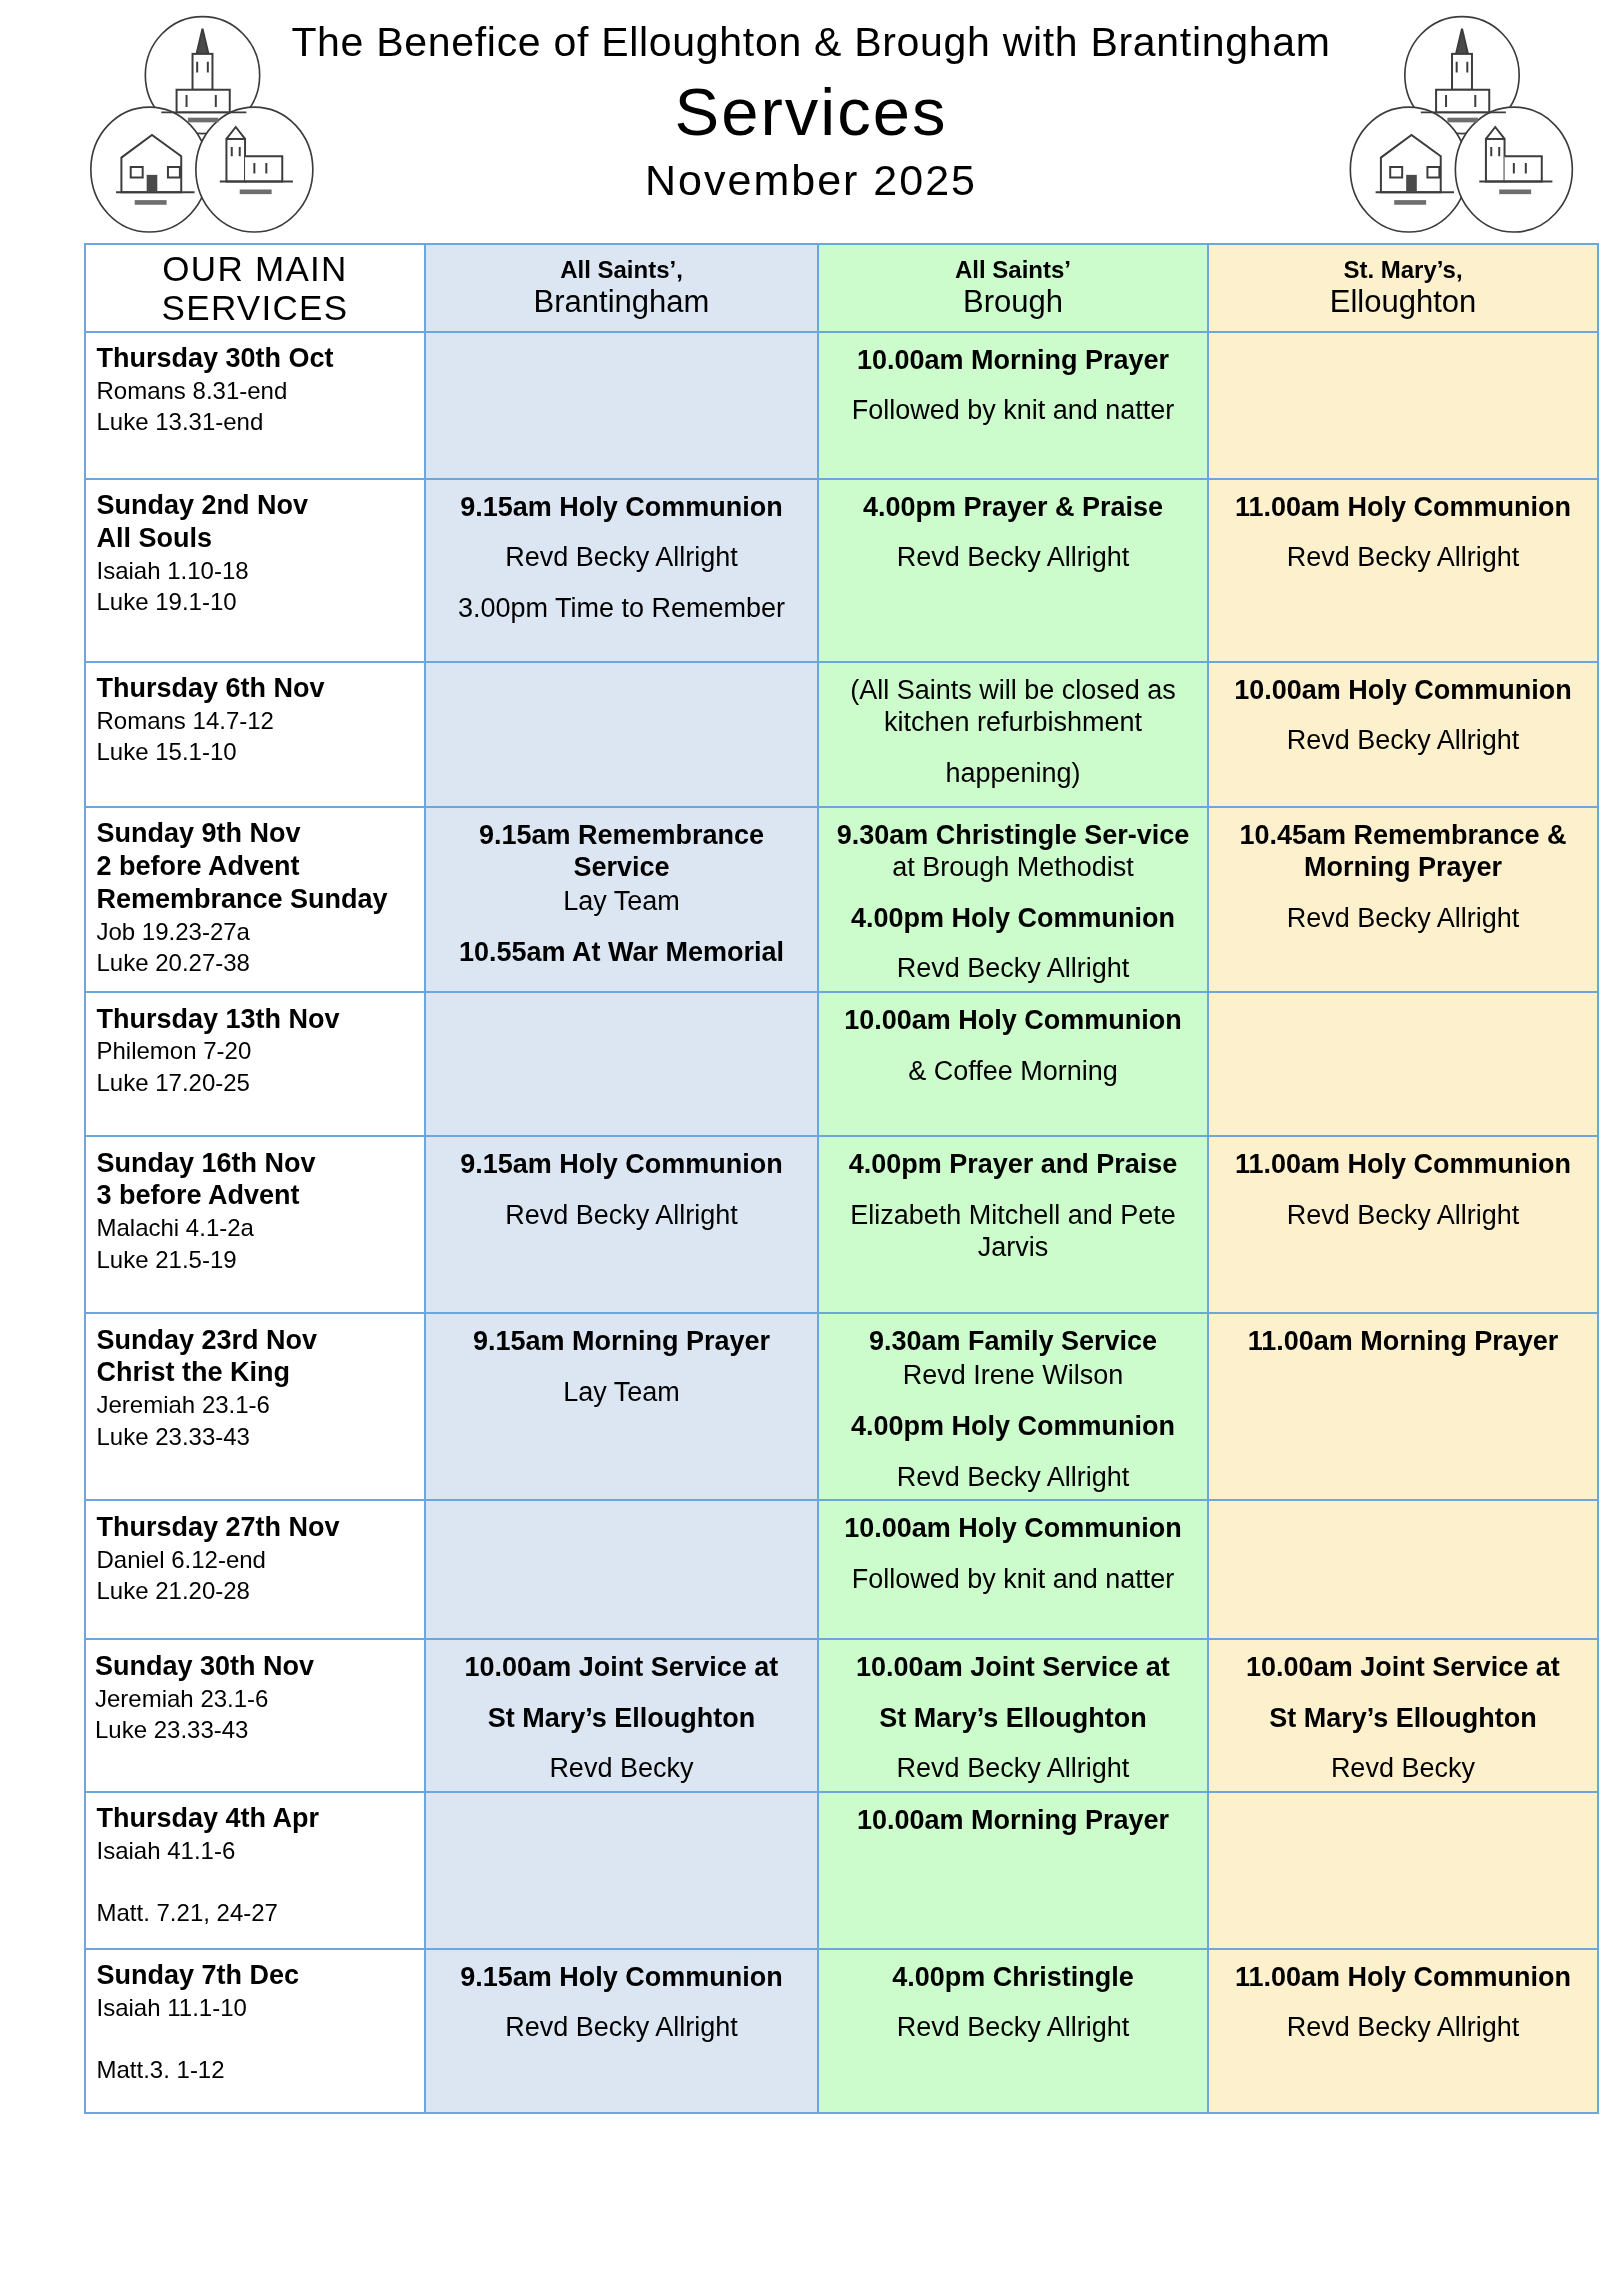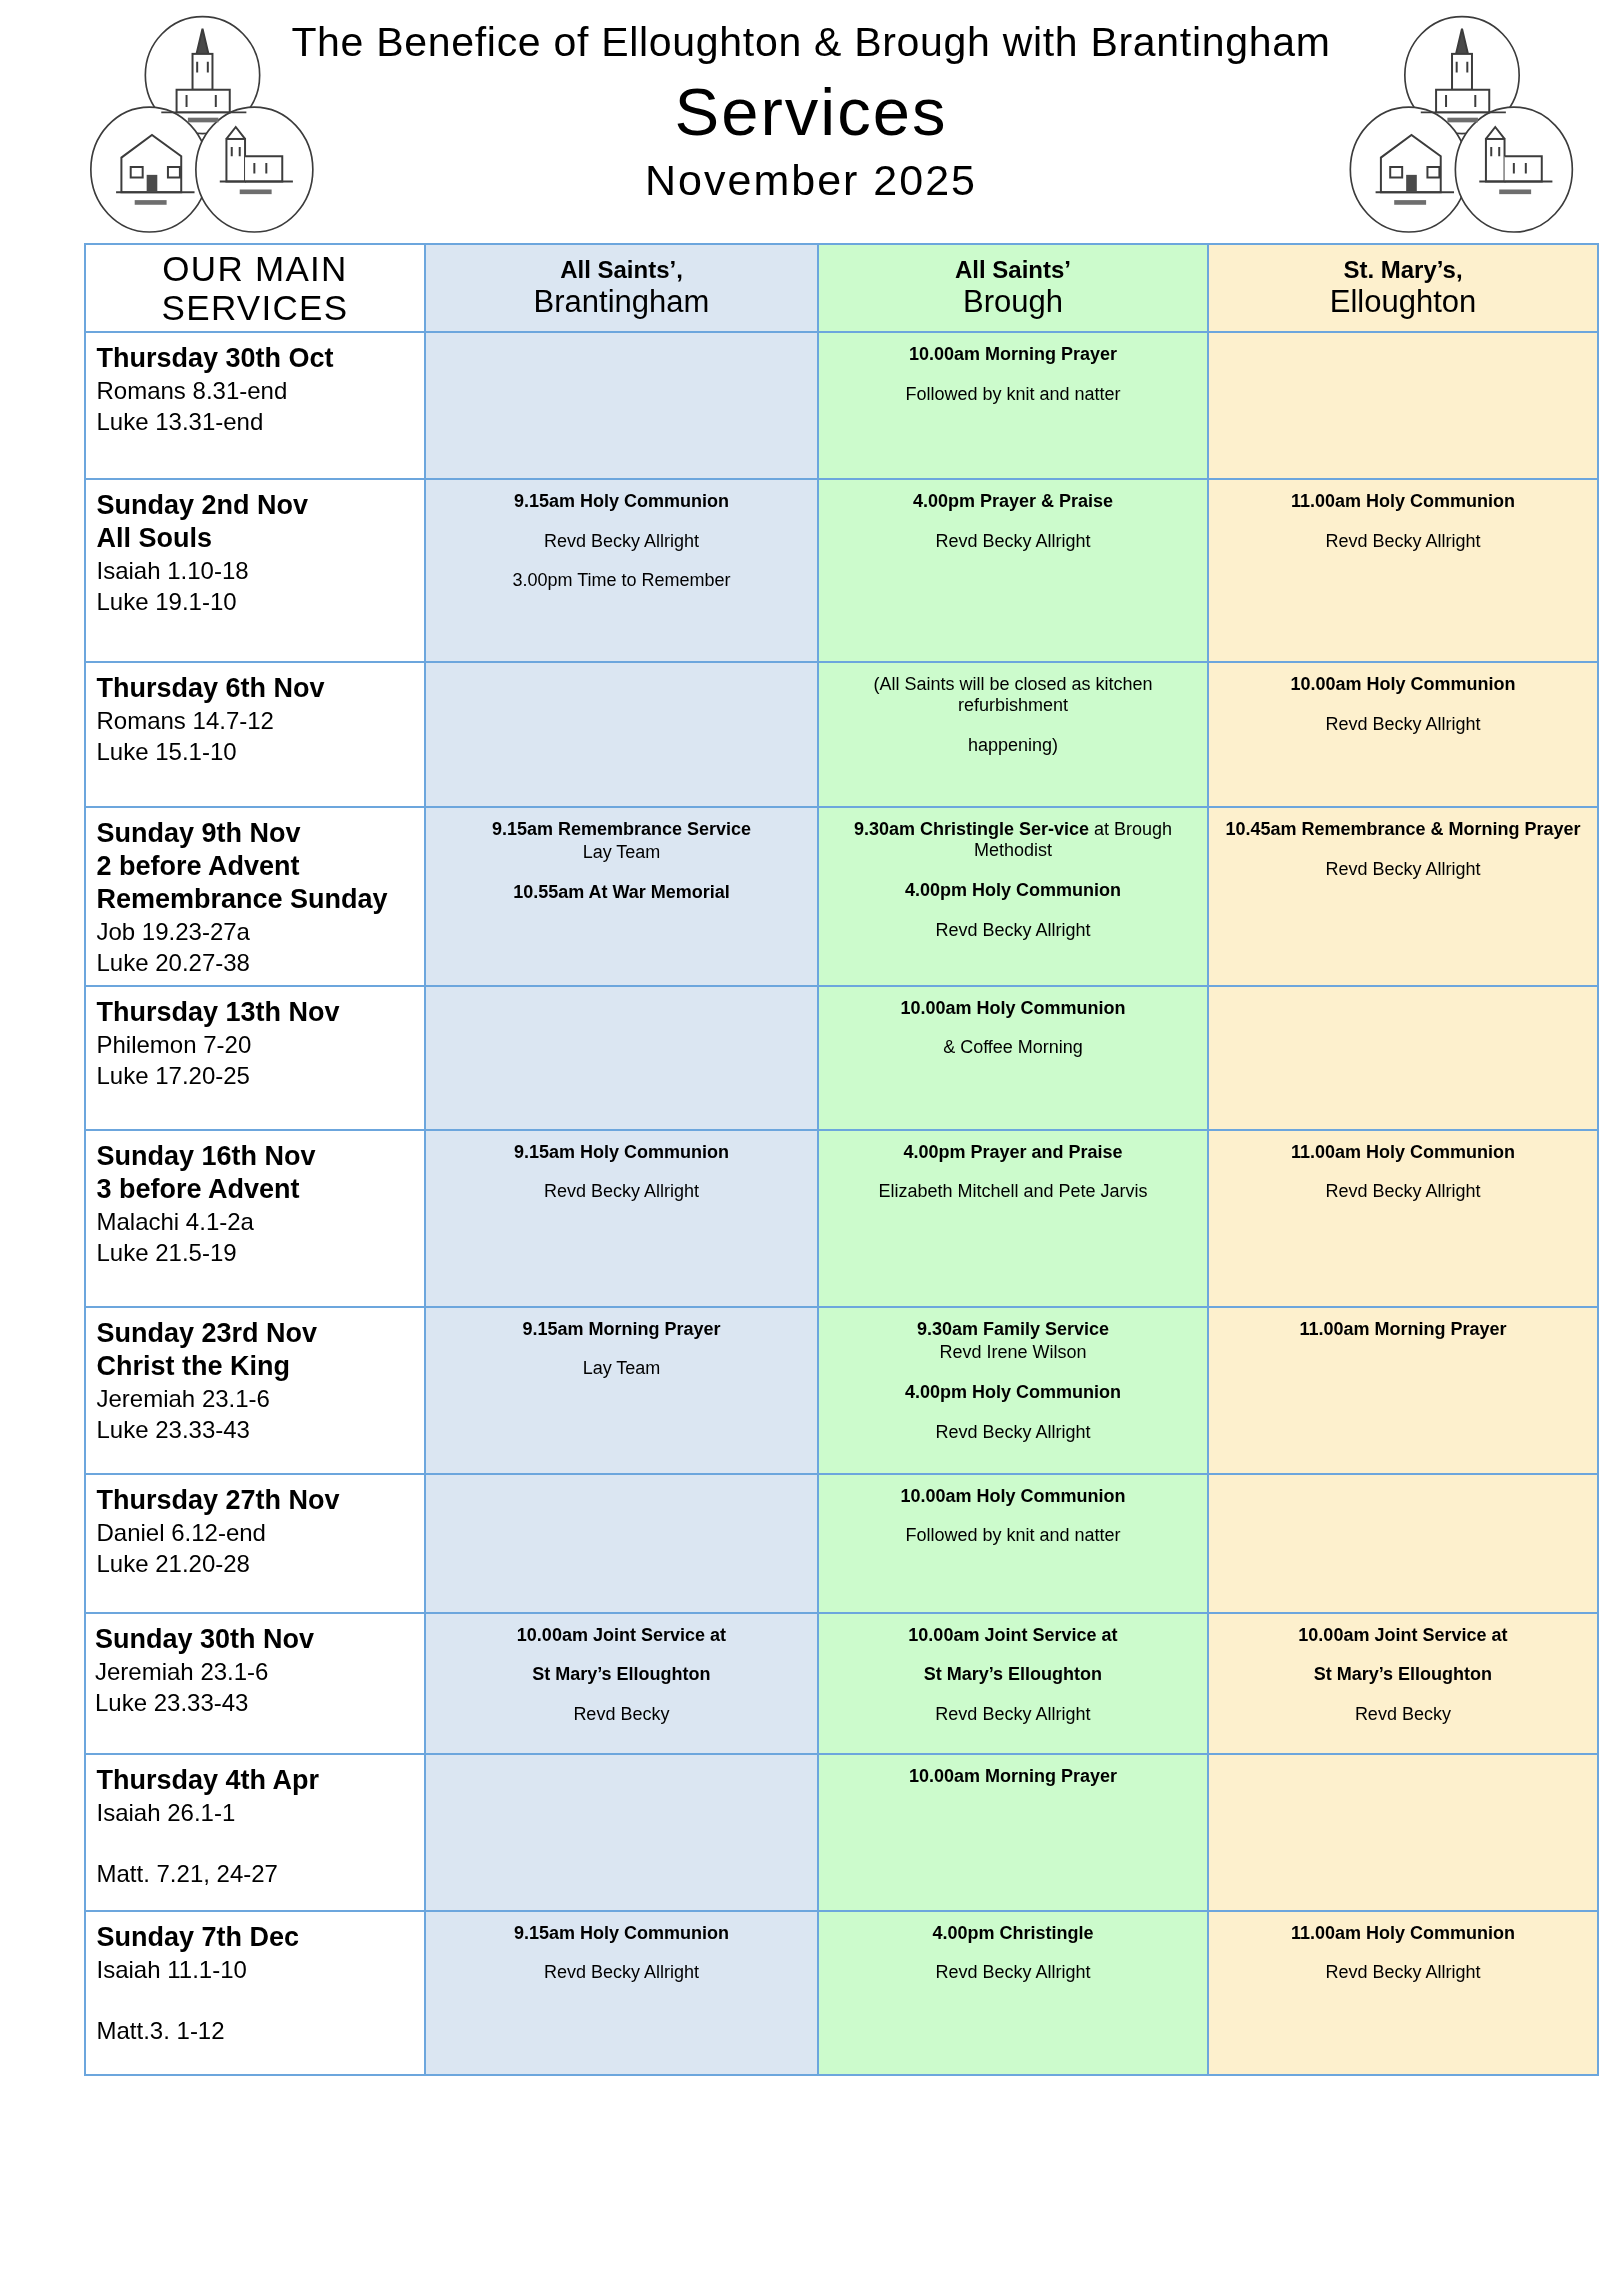--- a/index.html
+++ b/index.html
@@ -40,21 +40,21 @@
   .col-elloughton{background:var(--ello);}
   .main-h{font-size:35px;font-weight:400;letter-spacing:1.3px;line-height:1.12;}
   .church-h-bold{font-size:24px;font-weight:700;line-height:1.15;}
   .church-h-sub{font-size:31px;font-weight:400;line-height:1.2;}
   
   td.date-cell{background:#ffffff;padding:9.2px 6.5px 6.5px 10.5px;text-align:left;}
   td.church-cell{padding:10.5px 9.2px 6.5px 9.2px;text-align:center;}
   .date-line{font-size:27px;font-weight:700;line-height:1.22;}
   .reading-line{font-size:24px;font-weight:400;line-height:1.3;}
   .reading-line.spaced{margin-top:30px;}
-  .service-par{font-size:18px;line-height:1.2;margin-top:18.3px;}
+  .service-par{font-size:27px;line-height:1.2;margin-top:18.3px;}
   .service-par:first-child{margin-top:0;}
   .service-par.tight{margin-top:2px;}
   .service-par .b{font-weight:700;}
   
   tr.r0  > td{height:147px;}
   tr.r1  > td{height:183px;}
   tr.r2  > td{height:145px;}
   tr.r3  > td{height:174px;}
   tr.r4  > td{height:144px;}
   tr.r5  > td{height:177px;}
@@ -305,21 +305,21 @@
           </td>
           <td class="church-cell col-elloughton">
             <div class="service-par"><span class="b">10.00am Joint Service at</span></div>
             <div class="service-par"><span class="b">St Mary’s Elloughton</span></div>
             <div class="service-par"><span>Revd Becky</span></div>
           </td>
         </tr>
         <tr class="service-row r10">
           <td class="date-cell">
             <div class="date-line">Thursday 4th Apr</div>
-            <div class="reading-line">Isaiah 26.1-1</div>
+            <div class="reading-line">Isaiah 41.1-6</div>
             <div class="reading-line spaced">Matt. 7.21, 24-27</div>
           </td>
           <td class="church-cell col-brantingham"></td>
           <td class="church-cell col-brough">
             <div class="service-par"><span class="b">10.00am Morning Prayer</span></div>
           </td>
           <td class="church-cell col-elloughton"></td>
         </tr>
         <tr class="service-row r11">
           <td class="date-cell">

